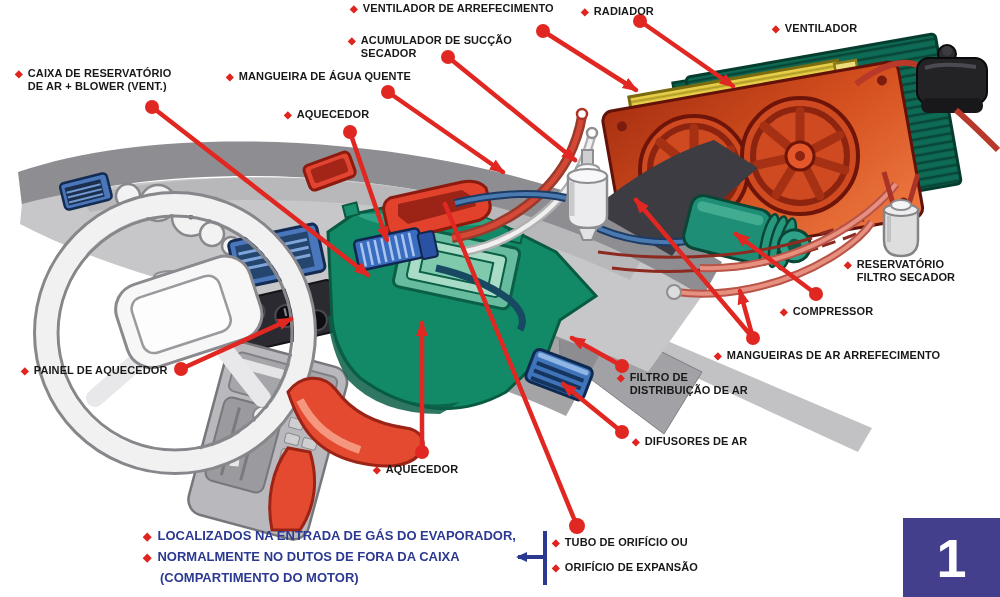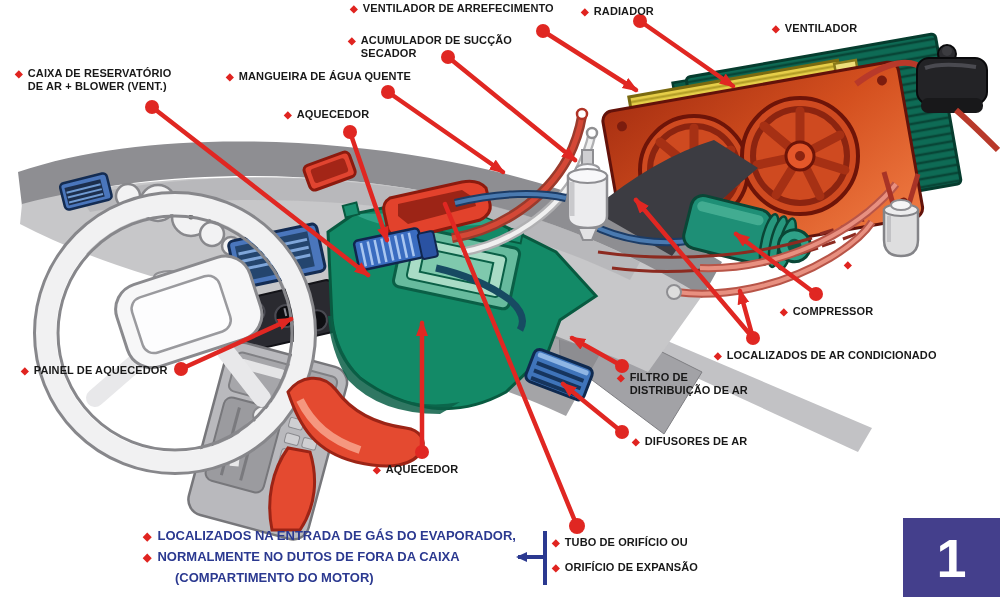--- a/index.html
+++ b/index.html
@@ -383,28 +383,30 @@
   <div class="lbl" style="left:226px;top:70px">
     <span class="d">◆</span>
     <span>MANGUEIRA DE ÁGUA QUENTE</span>
   </div>
   <div class="lbl" style="left:284px;top:108px">
     <span class="d">◆</span>
     <span>AQUECEDOR</span>
   </div>
   <div class="lbl" style="left:844px;top:258px">
     <span class="d">◆</span>
+    <span>RESERVATÓRIO
+FILTRO SECADOR</span>
   </div>
   <div class="lbl" style="left:780px;top:305px">
     <span class="d">◆</span>
     <span>COMPRESSOR</span>
   </div>
   <div class="lbl" style="left:714px;top:349px">
     <span class="d">◆</span>
-    <span>LOCALIZADOS DE AR CONDICIONADO</span>
+    <span>MANGUEIRAS DE AR ARREFECIMENTO</span>
   </div>
   <div class="lbl" style="left:617px;top:371px">
     <span class="d">◆</span>
     <span>FILTRO DE
 DISTRIBUIÇÃO DE AR</span>
   </div>
   <div class="lbl" style="left:632px;top:435px">
     <span class="d">◆</span>
     <span>DIFUSORES DE AR</span>
   </div>
@@ -426,20 +428,20 @@
   </div>
 
   <div class="note-line" style="left:143px;top:528px">
     <span class="d">◆</span>
     <span>LOCALIZADOS NA ENTRADA DE GÁS DO EVAPORADOR,</span>
   </div>
   <div class="note-line" style="left:143px;top:549px">
     <span class="d">◆</span>
     <span>NORMALMENTE NO DUTOS DE FORA DA CAIXA</span>
   </div>
-  <div class="note-line" style="left:175px;top:570px">
+  <div class="note-line" style="left:160px;top:570px">
     <span>(COMPARTIMENTO DO MOTOR)</span>
   </div>
 
   <div id="pagebox">
     <span>1</span>
   </div>
 </div>
 
 </body></html>

